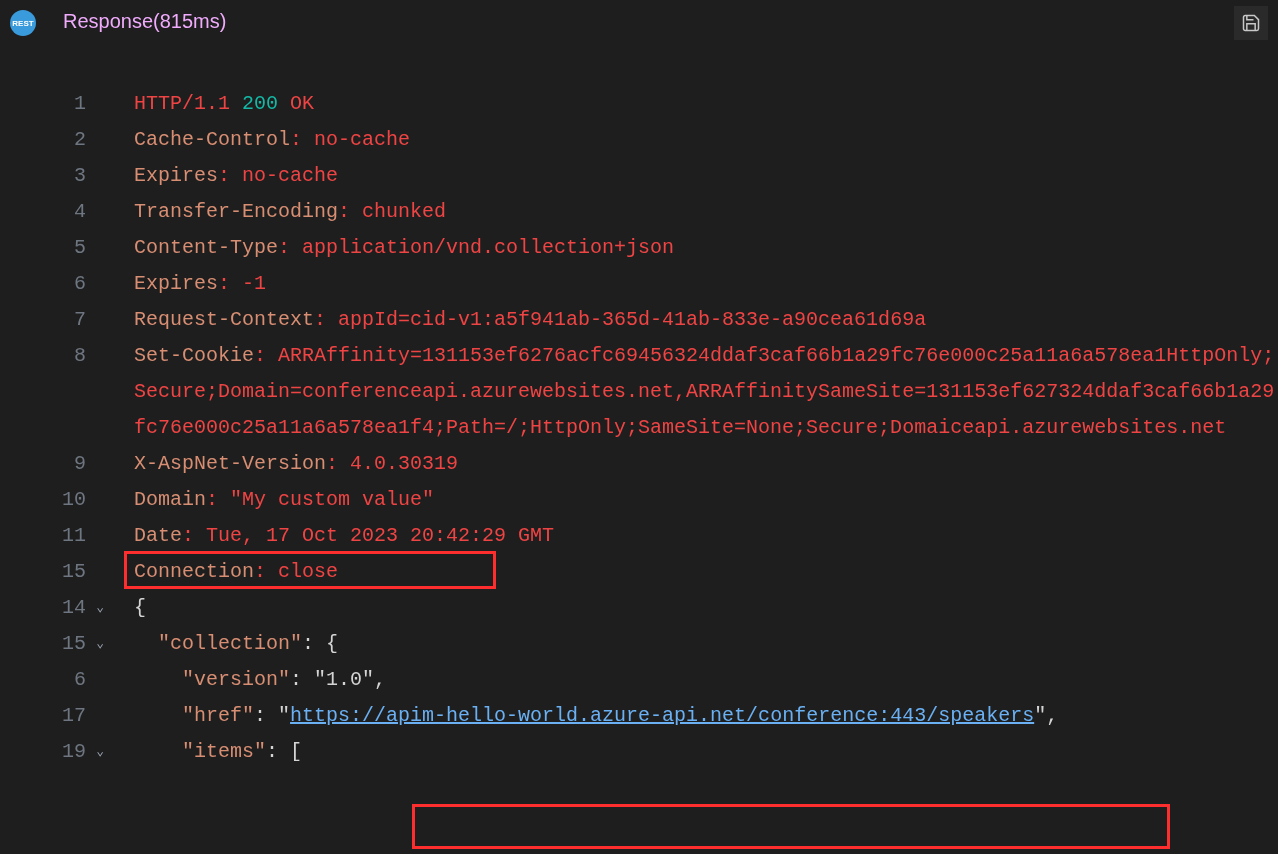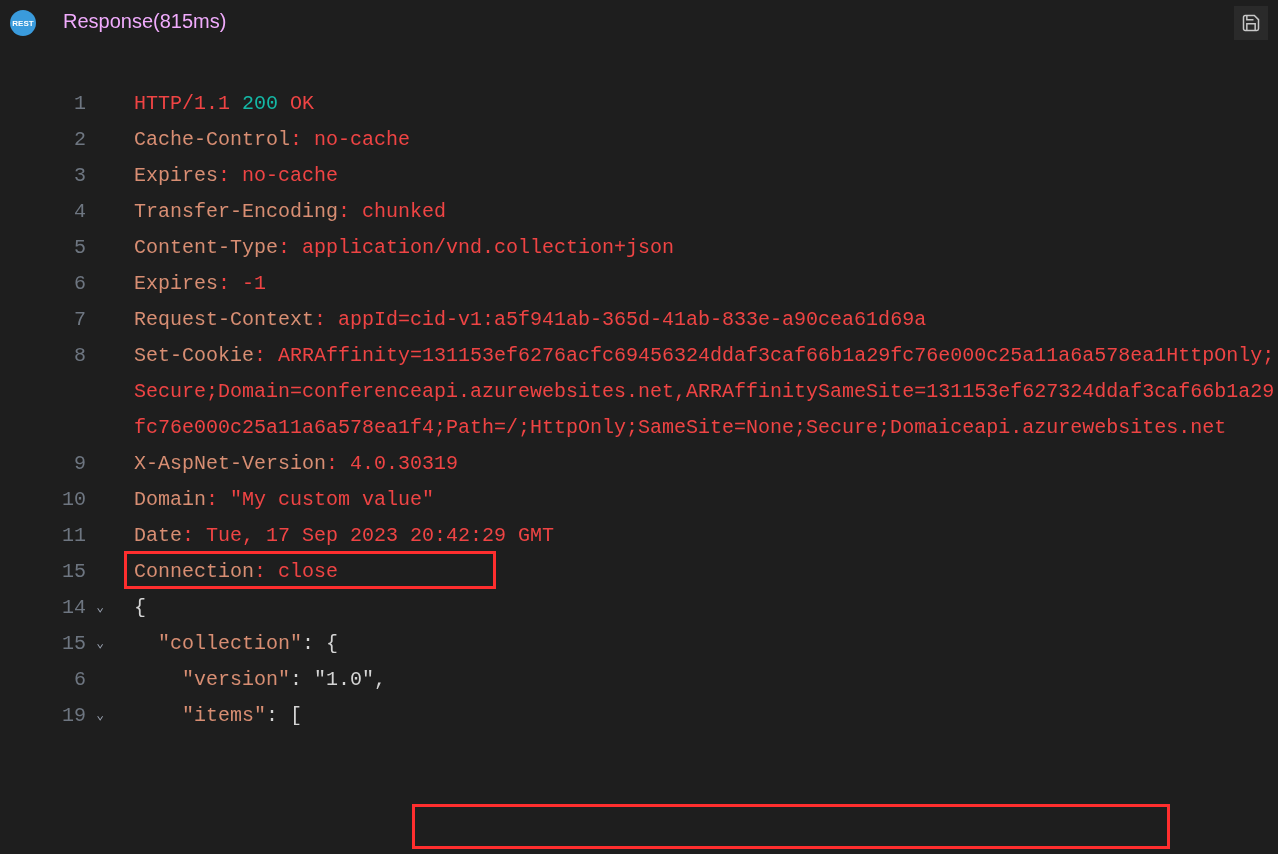--- a/index.html
+++ b/index.html
@@ -168,37 +168,41 @@
       <div class="line">
         <div class="gutter">9</div>
         <div class="code"><span class="tok-key">X-AspNet-Version</span><span class="tok-plain">: 4.0.30319</span></div>
       </div>
       <div class="line">
         <div class="gutter">10</div>
         <div class="code"><span class="tok-key">Domain</span><span class="tok-plain">: "My custom value"</span></div>
       </div>
       <div class="line">
         <div class="gutter">11</div>
-        <div class="code"><span class="tok-key">Date</span><span class="tok-plain">: Tue, 17 Sep 2023 20:42:29 GMT</span></div>
+        <div class="code"><span class="tok-key">Date</span><span class="tok-plain">: Tue, 17 Oct 2023 20:42:29 GMT</span></div>
       </div>
       <div class="line">
         <div class="gutter">15</div>
         <div class="code"><span class="tok-key">Connection</span><span class="tok-plain">: close</span></div>
       </div>
       <div class="line">
         <div class="gutter">14<span class="fold">⌄</span></div>
         <div class="code"><span class="tok-sym">{</span></div>
       </div>
       <div class="line">
         <div class="gutter">15<span class="fold">⌄</span></div>
         <div class="code">  <span class="tok-key">"collection"</span><span class="tok-sym">: {</span></div>
       </div>
       <div class="line">
         <div class="gutter">6</div>
         <div class="code">    <span class="tok-key">"version"</span><span class="tok-sym">: </span><span class="tok-str">"1.0"</span><span class="tok-sym">,</span></div>
+      </div>
+      <div class="line">
+        <div class="gutter">17</div>
+        <div class="code">    <span class="tok-key">"href"</span><span class="tok-sym">: "</span><span class="tok-link">https://apim-hello-world.azure-api.net/conference:443/speakers</span><span class="tok-sym">",</span></div>
       </div>
       <div class="line">
         <div class="gutter">19<span class="fold">⌄</span></div>
         <div class="code">    <span class="tok-key">"items"</span><span class="tok-sym">: [</span></div>
       </div>
     </div>
   <div id="hl-custom" class="highlight-box"></div>
   <div id="hl-url" class="highlight-box"></div>
 </div>
 

